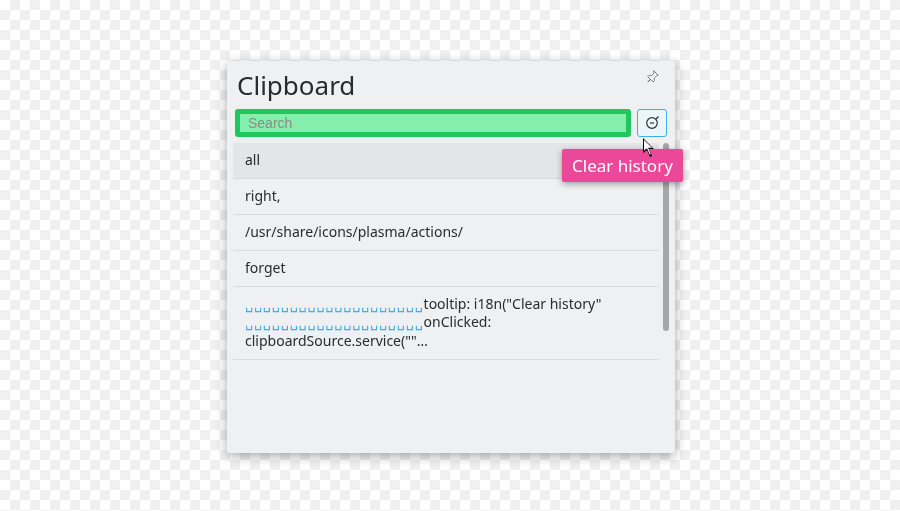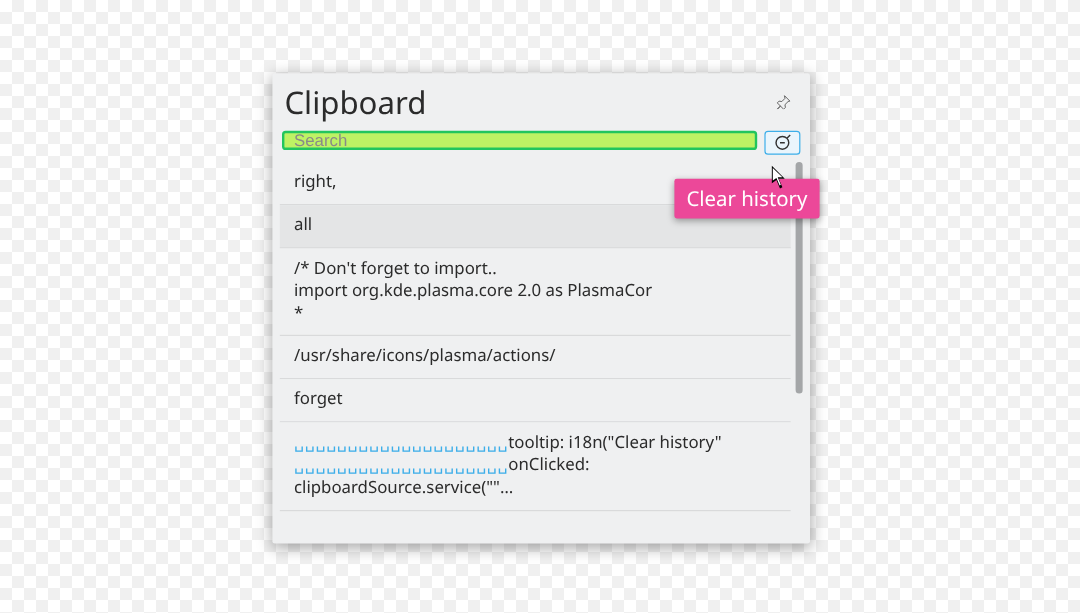--- a/index.html
+++ b/index.html
@@ -24,21 +24,20 @@
     width:448px;
     height:392px;
     background:#eff0f1;
     box-shadow:0 3px 12px rgba(0,0,0,.35);
     border-radius:2px;
     display:flex;
     flex-direction:column;
   }
   .popup-header{
     display:flex;
-    align-items:center;
     padding:6px 10px 2px 10px;
   }
   .popup-title{
     font-size:26px;
     font-weight:400;
     color:#2b2b2b;
     flex:1;
   }
   .pin-btn{
     width:18px;height:18px;
@@ -47,25 +46,25 @@
     color:#555;
   }
   .search-row{
     display:flex;
     align-items:stretch;
     padding:4px 8px 6px 8px;
     gap:6px;
   }
   .search-input{
     flex:1;
-    height:16px;
+    height:28px;
     box-sizing:border-box;
-    border:2px solid #22c55e;
+    border:5px solid #22c55e;
     border-radius:3px;
-    background:#bef264;
+    background:#86efac;
     padding:0 8px;
     font-size:14px;
     color:#777;
   }
   .search-input::placeholder{color:#8a8a8a;}
   .clear-btn{
     width:30px;
     border:1px solid #3daee9;
     background:#eaf5fc;
     border-radius:3px;
@@ -156,25 +155,22 @@
           <circle cx="8" cy="8" r="5.3" fill="none" stroke="#333" stroke-width="1.2"></circle>
           <line x1="12" y1="4" x2="14.5" y2="1.5" stroke="#333" stroke-width="1.2"></line>
           <line x1="6" y1="8" x2="10" y2="8" stroke="#333" stroke-width="1.2"></line>
         </svg>
       </span>
     </button>
   </div>
 
   <div class="list-wrap">
     <div class="list" id="history-list">
+        <div class="item selected"><span>all</span></div>
         <div class="item"><span>right,</span></div>
-        <div class="item selected"><span>all</span></div>
-        <div class="item"><span>/* Don't forget to import..
-import org.kde.plasma.core 2.0 as PlasmaCor
-*</span></div>
         <div class="item"><span>/usr/share/icons/plasma/actions/</span></div>
         <div class="item"><span>forget</span></div>
         <div class="item"><div><span class="ws">␣␣␣␣␣␣␣␣␣␣␣␣␣␣␣␣␣␣␣␣</span><span>tooltip: i18n("Clear history"</span></div><div><span class="ws">␣␣␣␣␣␣␣␣␣␣␣␣␣␣␣␣␣␣␣␣</span><span>onClicked: clipboardSource.service(""…</span></div></div>
       </div>
     <div class="scrollbar"></div>
   </div>
 </div>
 
 <div class="tooltip">Clear history</div>
 

